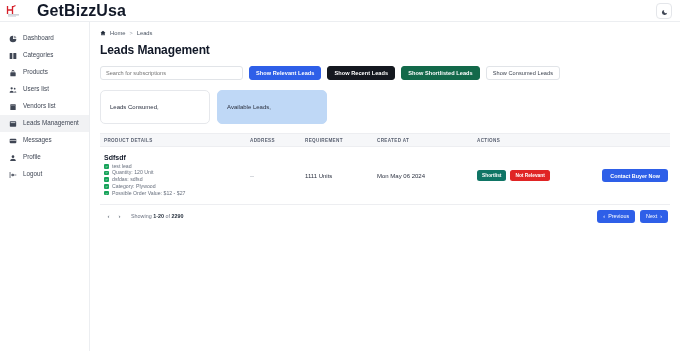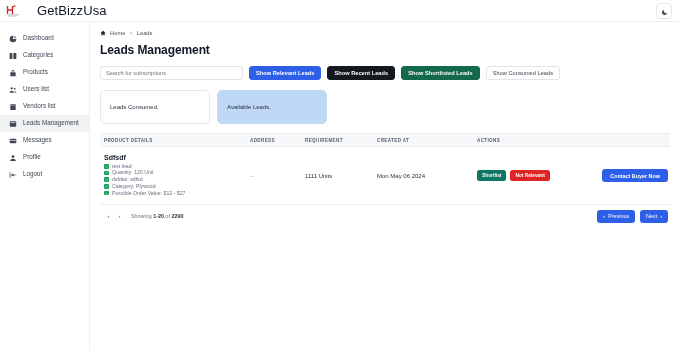--- a/index.html
+++ b/index.html
@@ -15,21 +15,21 @@
   
   .topbar {
     height: 22px; flex: 0 0 22px;
     display: flex; align-items: center; justify-content: space-between;
     padding: 0 8px 0 6px;
     border-bottom: 1px solid #eceef1;
     background: #fff;
   }
   .brand { display: flex; align-items: center; gap: 5px; }
   .logo-mark { width: 26px; height: 14px; position: relative; display: block; }
-  .brand-name { font-size: 13px; font-weight: 400; color: #111827; letter-spacing: .1px; }
+  .brand-name { font-size: 16px; font-weight: 700; color: #111827; letter-spacing: .1px; }
   .theme-toggle {
     width: 16px; height: 16px; border: 1px solid #e4e6ea; border-radius: 4px;
     display: flex; align-items: center; justify-content: center;
     background: #fff;
   }
 
   
   .body { flex: 1; display: flex; min-height: 0; }
 
   

